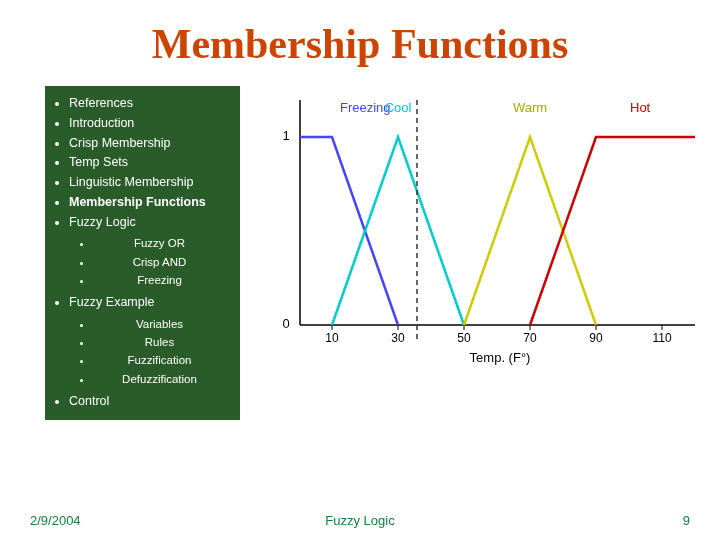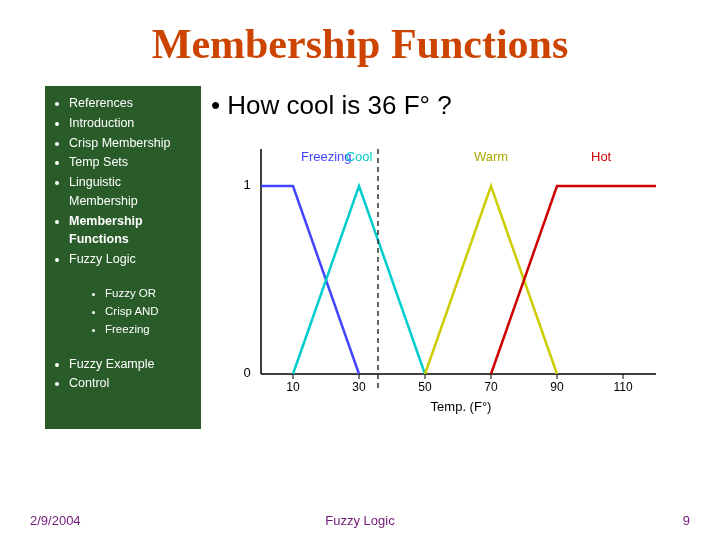--- a/index.html
+++ b/index.html
@@ -27,21 +27,21 @@
       font-family: Georgia, serif;
     }
 
     .content-area {
       display: flex;
       flex-direction: row;
       gap: 10px;
     }
 
     .sidebar {
-      width: 156px;
+      width: 195px;
       flex-shrink: 0;
       background: #2a5c2a;
       color: white;
       padding: 8px 10px;
       font-size: 12.5px;
       line-height: 1.5;
     }
 
     .sidebar ul {
       list-style: disc;
@@ -59,21 +59,22 @@
 
     .sidebar li.sub {
       list-style: disc;
       font-size: 11.5px;
       margin-left: 4px;
     }
 
     .sidebar .sub-list {
       list-style: disc;
       padding-left: 16px;
-      margin: 16px;
+      margin: 4px;
+      text-align: center;
     }
 
     .main-content {
       flex: 1;
       display: flex;
       flex-direction: column;
     }
 
     .question {
       font-size: 26px;
@@ -96,21 +97,21 @@
     .footer {
       position: absolute;
       bottom: 12px;
       left: 0;
       right: 0;
       display: flex;
       justify-content: space-between;
       align-items: center;
       padding: 0 30px;
       font-size: 13px;
-      color: #701a75;
+      color: #15803d;
     }
   </style>
 </head>
 <body>
 
 <div class="slide">
   <h1 class="title">Membership Functions</h1>
 
   <div class="content-area">
 
@@ -122,28 +123,31 @@
         <li>Temp Sets</li>
         <li>Linguistic Membership</li>
         <li class="active"><strong>Membership Functions</strong></li>
         <li>Fuzzy Logic</li>
         <ul class="sub-list">
           <li class="sub">Fuzzy OR</li>
           <li class="sub">Crisp AND</li>
           <li class="sub">Freezing</li>
         </ul>
         <li>Fuzzy Example</li>
+        <ul class="sub-list">
+          <li class="sub">Variables</li>
+          <li class="sub">Rules</li>
+          <li class="sub">Fuzzification</li>
+          <li class="sub">Defuzzification</li>
+        </ul>
         <li>Control</li>
       </ul>
     </div>
 
     <div class="main-content">
-      <div class="question">
-        <span>• How cool is 36 F° ?</span>
-      </div>
 
       <div class="chart-container">
         <svg class="chart-svg" viewBox="0 0 460 290" xmlns="http://www.w3.org/2000/svg">
 
           <line x1="50" y1="10" x2="50" y2="235" stroke="black" stroke-width="1.5"></line>
 
           <line x1="50" y1="235" x2="445" y2="235" stroke="black" stroke-width="1.5"></line>
 
           <text x="36" y="50" font-size="13" text-anchor="middle" fill="black">1</text>
           <text x="36" y="238" font-size="13" text-anchor="middle" fill="black">0</text>

